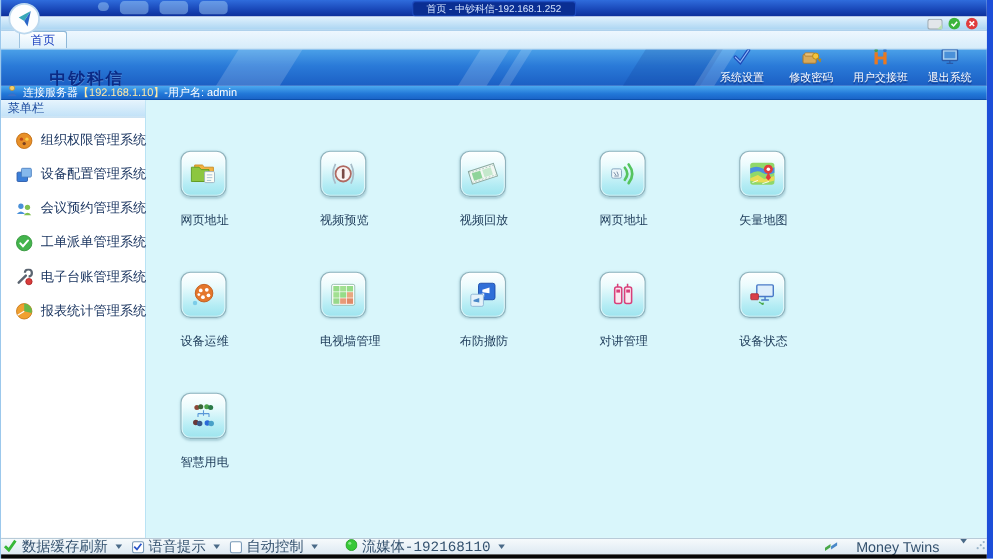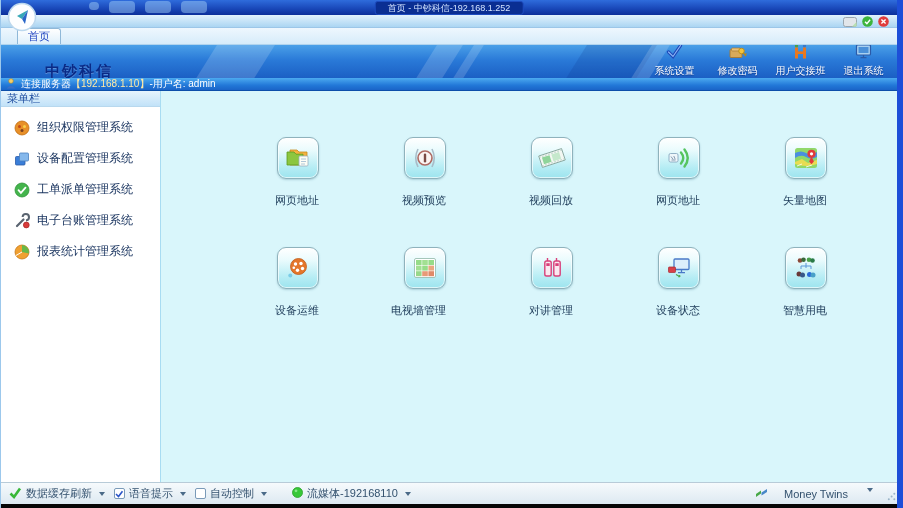--- a/index.html
+++ b/index.html
@@ -33,42 +33,42 @@
   .header-actions { position:absolute; right:2px; top:0; height:100%; display:flex; align-items:center; z-index:3; }
   .h-action { width:63px; display:flex; flex-direction:column; align-items:center; justify-content:center; gap:5px; cursor:pointer; }
   .h-action .h-icon { height:15px; display:flex; align-items:flex-end; }
   .h-action .lbl { font-size:10px; color:#fff; text-shadow:0 1px 1px rgba(0,0,60,.45); border-bottom:1px solid rgba(255,255,255,.45); padding:0 1px 1px; white-space:nowrap; }
 
   
   .statusstrip { height:13px; background:linear-gradient(180deg,#4caaf0 0%,#2278d8 60%,#1a64c8 100%); border-bottom:1px solid #0c4faa; display:flex; align-items:center; gap:5px; padding-left:5px; font-size:10px; color:#fff; flex:0 0 auto; }
 
   
   .main { flex:1 1 auto; min-height:0; display:flex; }
-  .sidebar { width:160px; flex:0 0 auto; background:#fff; border-right:1px solid #a8dcf2; display:flex; flex-direction:column; }
+  .sidebar { width:132px; flex:0 0 auto; background:#fff; border-right:1px solid #a8dcf2; display:flex; flex-direction:column; }
   .sidebar-title { height:16px; background:linear-gradient(180deg,#e6f4fd,#c2e2f8); border-bottom:1px solid #b8d8ee; font-size:11px; color:#1a4a9e; display:flex; align-items:center; padding-left:6px; flex:0 0 auto; }
   .menu { padding-top:5px; }
   .menu-item { height:31px; display:flex; align-items:center; gap:7px; padding-left:13px; font-size:12px; color:#15305c; cursor:pointer; white-space:nowrap; }
   .menu-item .mi-icon { display:flex; width:16px; justify-content:center; }
   .menu-item.selected { background:linear-gradient(180deg,#7cc0f2 0%,#3d97e0 55%,#2f87d4 100%); color:#fff; border-top:1px solid #9ed4f6; border-bottom:1px solid #2a7ac2; }
 
   .content { flex:1 1 auto; background:#d9f6fb; position:relative; overflow:hidden; }
   .apps-grid { display:grid; grid-template-columns:repeat(5,127px); grid-auto-rows:110px; margin:46px 0 0 31px; }
-  .app { display:flex; flex-direction:column; align-items:flex-end; cursor:pointer; }
+  .app { display:flex; flex-direction:column; align-items:flex-start; cursor:pointer; }
   .app-icon { width:42px; height:42px; border-radius:9px; border:1px solid #8fb2bc;
     background:linear-gradient(180deg,#ffffff 0%,#eafbfd 30%,#b4ecf4 75%,#9de4ee 100%);
     box-shadow:0 1px 2px rgba(60,120,140,.3), inset 0 0 0 1px rgba(255,255,255,.65);
     display:flex; align-items:center; justify-content:center; }
   .app-label { margin-top:14px; font-size:11px; color:#1c3a58; }
 
   
-  .footer { height:22px; background:linear-gradient(180deg,#f6fafc,#dde9f2); border-top:1px solid #b8cbd8; display:flex; align-items:center; font-size:11px; color:#33516e; padding:0 8px; flex:0 0 auto; }
+  .footer { height:15px; background:linear-gradient(180deg,#f6fafc,#dde9f2); border-top:1px solid #b8cbd8; display:flex; align-items:center; font-size:13px; color:#33516e; padding:0 2px; flex:0 0 auto; }
   .f-item { display:flex; align-items:center; gap:4px; margin-right:9px; cursor:pointer; white-space:nowrap; }
   .caret { width:0; height:0; border-left:3.5px solid transparent; border-right:3.5px solid transparent; border-top:4px solid #4a6a88; margin-left:3px; }
   .checkbox { width:11px; height:11px; background:#fff; border:1px solid #7a9ab8; border-radius:2px; display:flex; align-items:center; justify-content:center; }
-  .f-stream { margin-left:16px; }
+  .f-stream { margin-left:16px;font-family:Liberation Mono, monospace; }
   .footer-right { margin-left:auto; display:flex; align-items:flex-start; gap:16px; margin-right:16px; cursor:pointer; }
   .grip { position:absolute; right:1px; bottom:5px; }
   .black-bar { height:4px; background:#060606; flex:0 0 auto; }
 </style>
 </head>
 <body>
 
 <div class="window">
 
   <div class="titlebar">
@@ -203,20 +203,31 @@
             <svg width="16" height="16" viewBox="0 0 16 16">
                 <rect x="1.5" y="5.5" width="9.5" height="8.5" rx="1" fill="#3a7ed8" stroke="#2a5aa8" stroke-width="0.8"></rect>
                 <rect x="5.5" y="2" width="9" height="8" rx="1" fill="#85b8ec" stroke="#4a80c0" stroke-width="0.8"></rect>
               </svg>
           </span>
           <span>设备配置管理系统</span>
         </div>
         <div class="menu-item">
           <span class="mi-icon">
             <svg width="16" height="16" viewBox="0 0 16 16">
+                <circle cx="5" cy="5.5" r="2.4" fill="#4a90d8"></circle>
+                <path d="M1.2 12.6 q3.8 -4.8 7.6 0 z" fill="#4a90d8"></path>
+                <circle cx="11" cy="6.5" r="2.4" fill="#80c050"></circle>
+                <path d="M7.6 13.6 q3.4 -4.3 6.8 0 z" fill="#80c050"></path>
+              </svg>
+          </span>
+          <span>会议预约管理系统</span>
+        </div>
+        <div class="menu-item">
+          <span class="mi-icon">
+            <svg width="16" height="16" viewBox="0 0 16 16">
                 <circle cx="8" cy="8" r="7" fill="#44b44c" stroke="#2f9438" stroke-width="0.8"></circle>
                 <path d="M4.5 8.2 l2.4 2.6 4.6 -5.2" stroke="#fff" stroke-width="1.8" fill="none" stroke-linecap="round"></path>
               </svg>
           </span>
           <span>工单派单管理系统</span>
         </div>
         <div class="menu-item">
           <span class="mi-icon">
             <svg width="16" height="16" viewBox="0 0 16 16">
                 <path d="M3 13 L9.5 6.5" stroke="#5a6470" stroke-width="2.2" stroke-linecap="round"></path>
@@ -333,20 +344,32 @@
                 <rect x="11.2" y="11.6" width="5.6" height="5" fill="#96dc88"></rect>
                 <rect x="17.4" y="11.6" width="5.6" height="5" fill="#e8a880"></rect>
                 <rect x="5" y="17.2" width="5.6" height="5" fill="#98d88a"></rect>
                 <rect x="11.2" y="17.2" width="5.6" height="5" fill="#e89a78"></rect>
                 <rect x="17.4" y="17.2" width="5.6" height="5" fill="#e08a68"></rect>
               </svg>
           </div>
           <div class="app-label">电视墙管理</div>
         </div>
 
+        <div class="app">
+          <div class="app-icon">
+            <svg width="28" height="28" viewBox="0 0 28 28">
+                <rect x="10" y="3.5" width="15" height="15" rx="2" fill="#2f6fd8" stroke="#1a4aa8" stroke-width="0.8"></rect>
+                <path d="M13.5 9.5 l6.5 -2.2 v5.4 l-6.5 -1 z" fill="#fff"></path>
+                <rect x="13" y="12.8" width="2.2" height="3" fill="#fff"></rect>
+                <rect x="3" y="13.5" width="11.5" height="11" rx="1.5" fill="#e4f2fa" stroke="#8cb4d4" stroke-width="0.8"></rect>
+                <path d="M5.5 18.8 l5.2 -1.8 v4 l-5.2 -0.8 z" fill="#4a88c8"></path>
+              </svg>
+          </div>
+          <div class="app-label">布防撤防</div>
+        </div>
 
         <div class="app">
           <div class="app-icon">
             <svg width="28" height="28" viewBox="0 0 28 28">
                 <path d="M9.5 4 v3 M18.5 4 v3" stroke="#d8407a" stroke-width="1.4"></path>
                 <rect x="6.8" y="7" width="6.4" height="15" rx="1.8" fill="#fbe8f0" stroke="#d8407a" stroke-width="1.4"></rect>
                 <rect x="8.3" y="9.2" width="3.4" height="2.8" fill="#d8407a"></rect>
                 <rect x="15.8" y="7" width="6.4" height="15" rx="1.8" fill="#fbe8f0" stroke="#d8407a" stroke-width="1.4"></rect>
                 <rect x="17.3" y="9.2" width="3.4" height="2.8" fill="#d8407a"></rect>
               </svg>

